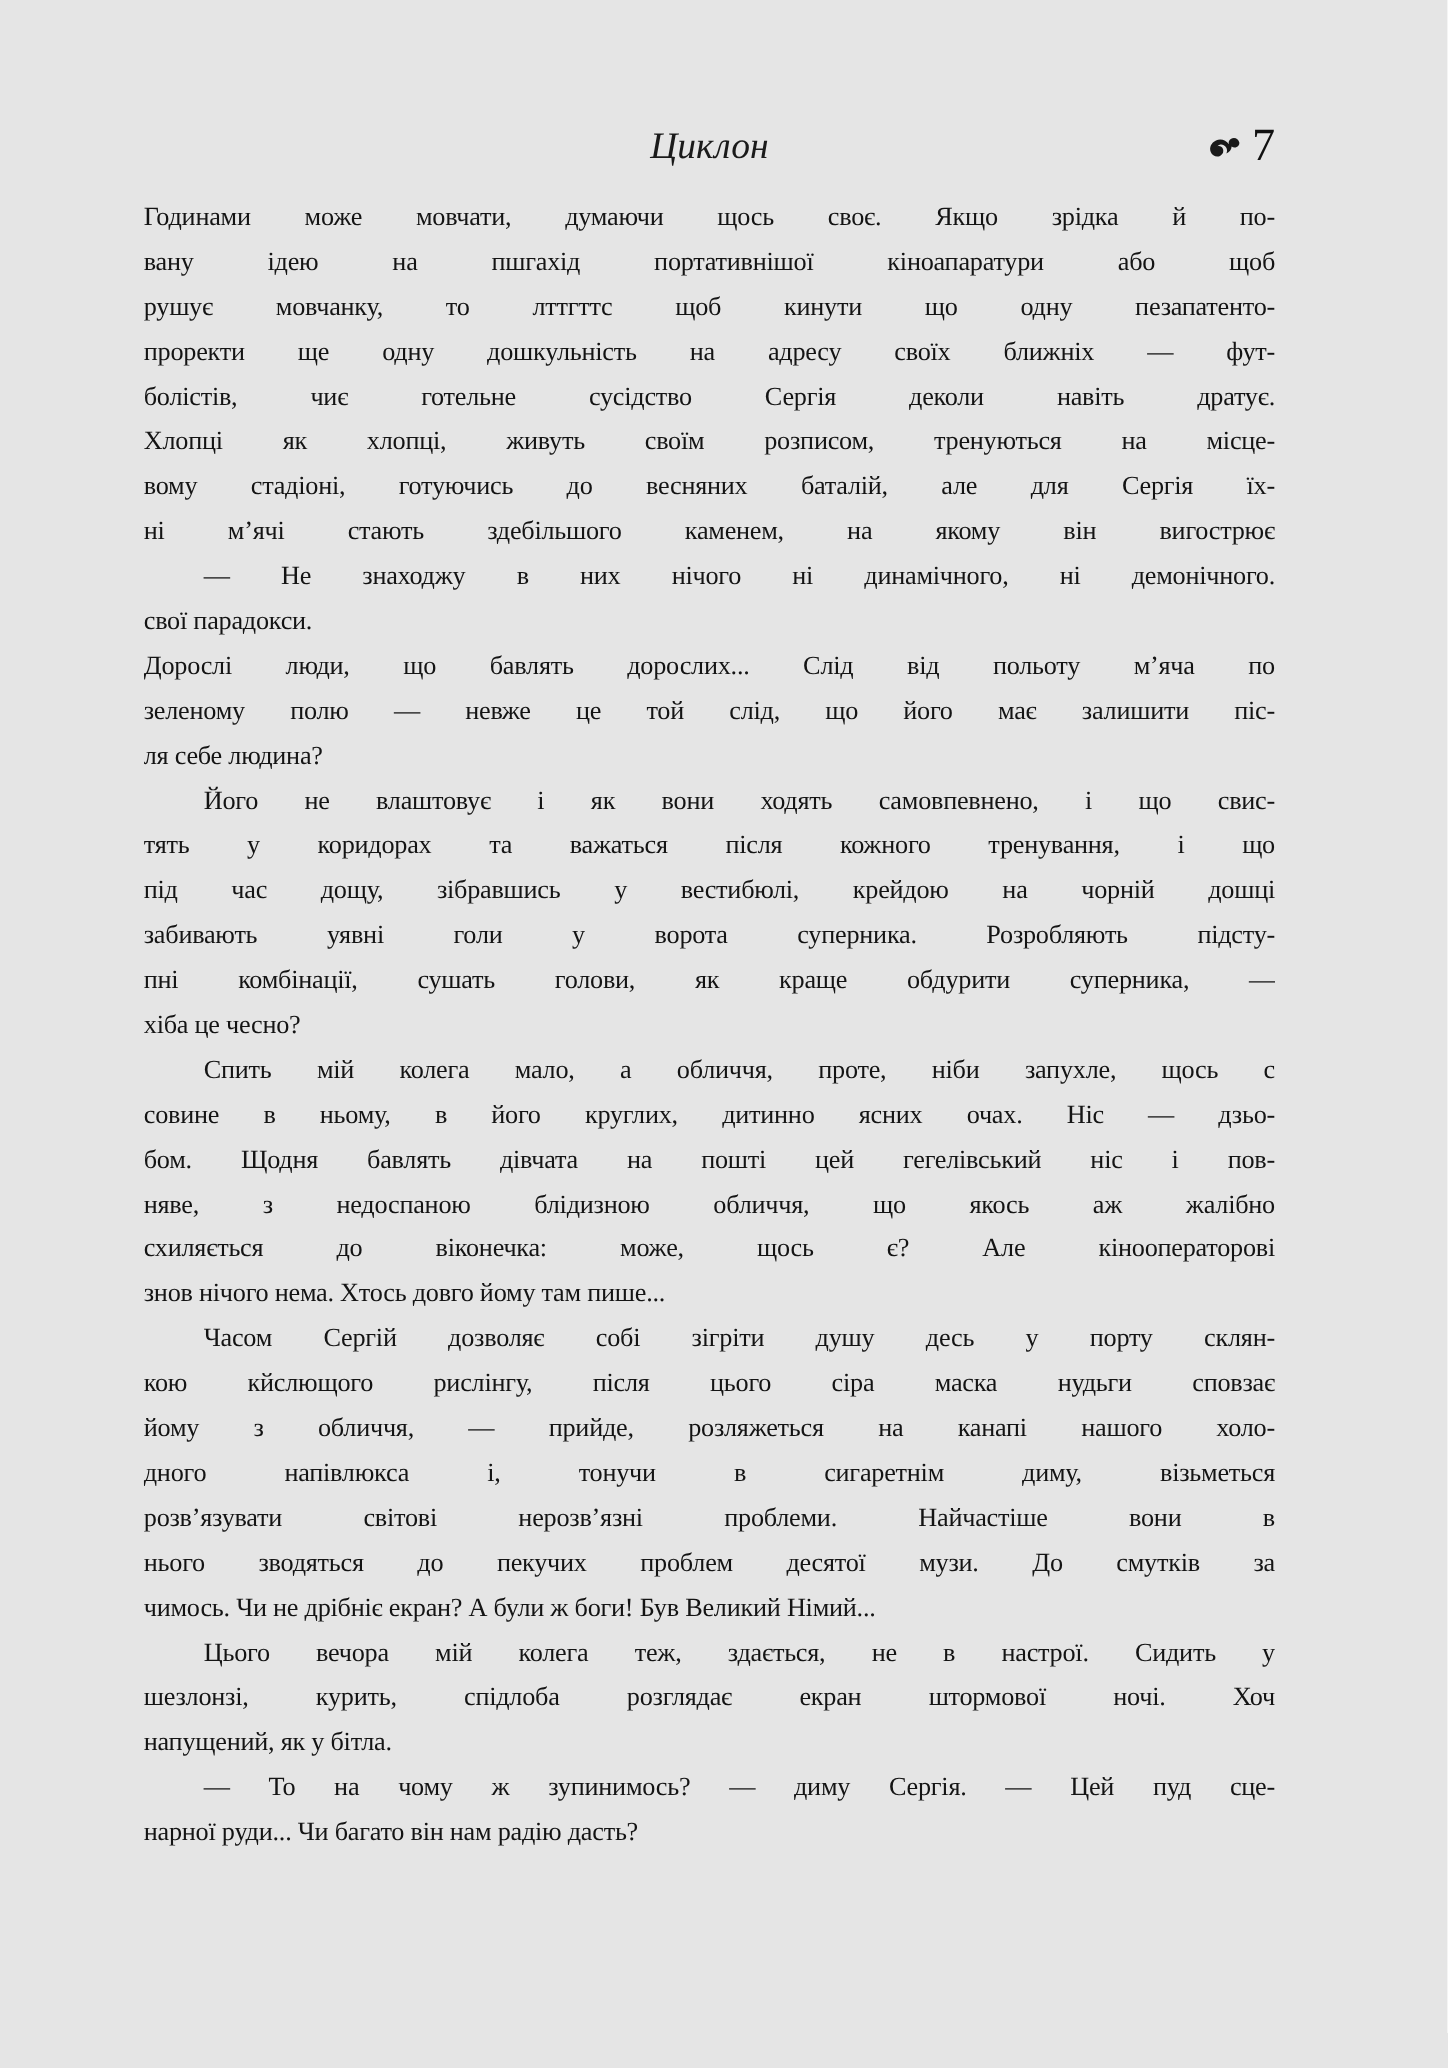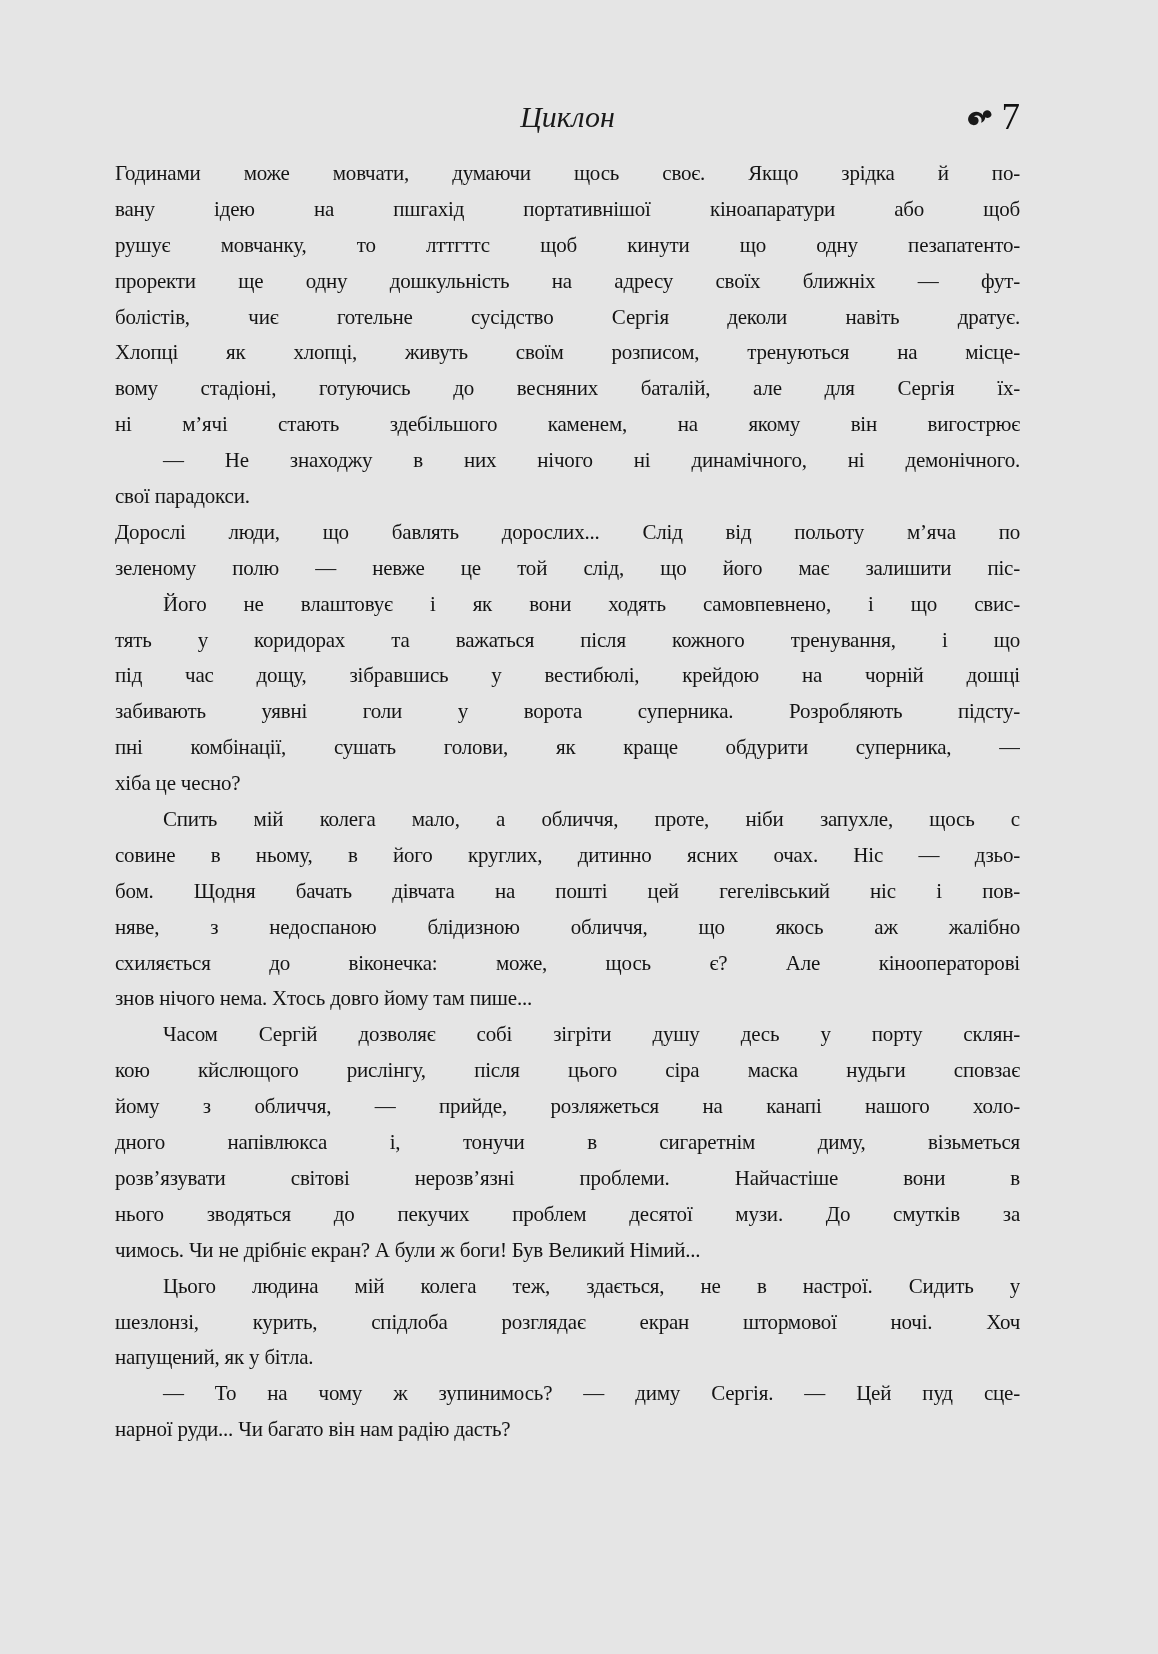--- a/index.html
+++ b/index.html
@@ -106,39 +106,40 @@
       <div class="line j">рушує мовчанку, то лттгттс щоб кинути що одну пезапатенто-</div>
       <div class="line j">проректи ще одну дошкульність на адресу своїх ближніх — фут-</div>
       <div class="line j">болістів, чиє готельне сусідство Сергія деколи навіть дратує.</div>
       <div class="line j">Хлопці як хлопці, живуть своїм розписом, тренуються на місце-</div>
       <div class="line j">вому стадіоні, готуючись до весняних баталій, але для Сергія їх-</div>
       <div class="line j">ні м’ячі стають здебільшого каменем, на якому він вигострює</div>
       <div class="line j indent">— Не знаходжу в них нічого ні динамічного, ні демонічного.</div>
       <div class="line">свої парадокси.</div>
       <div class="line j">Дорослі люди, що бавлять дорослих... Слід від польоту м’яча по</div>
       <div class="line j">зеленому полю — невже це той слід, що його має залишити піс-</div>
+      <div class="line">ля себе людина?</div>
       <div class="line j indent">Його не влаштовує і як вони ходять самовпевнено, і що свис-</div>
       <div class="line j">тять у коридорах та важаться після кожного тренування, і що</div>
       <div class="line j">під час дощу, зібравшись у вестибюлі, крейдою на чорній дошці</div>
       <div class="line j">забивають уявні голи у ворота суперника. Розробляють підсту-</div>
       <div class="line j">пні комбінації, сушать голови, як краще обдурити суперника, —</div>
       <div class="line">хіба це чесно?</div>
       <div class="line j indent">Спить мій колега мало, а обличчя, проте, ніби запухле, щось с</div>
       <div class="line j">совине в ньому, в його круглих, дитинно ясних очах. Ніс — дзьо-</div>
-      <div class="line j">бом. Щодня бачать дівчата на пошті цей гегелівський ніс і пов-</div>
+      <div class="line j">бом. Щодня бавлять дівчата на пошті цей гегелівський ніс і пов-</div>
       <div class="line j">няве, з недоспаною блідизною обличчя, що якось аж жалібно</div>
       <div class="line j">схиляється до віконечка: може, щось є? Але кінооператорові</div>
       <div class="line">знов нічого нема. Хтось довго йому там пише...</div>
       <div class="line j indent">Часом Сергій дозволяє собі зігріти душу десь у порту склян-</div>
       <div class="line j">кою кйслющого рислінгу, після цього сіра маска нудьги сповзає</div>
       <div class="line j">йому з обличчя, — прийде, розляжеться на канапі нашого холо-</div>
       <div class="line j">дного напівлюкса і, тонучи в сигаретнім диму, візьметься</div>
       <div class="line j">розв’язувати світові нерозв’язні проблеми. Найчастіше вони в</div>
       <div class="line j">нього зводяться до пекучих проблем десятої музи. До смутків за</div>
       <div class="line">чимось. Чи не дрібніє екран? А були ж боги! Був Великий Німий...</div>
-      <div class="line j indent">Цього людина мій колега теж, здається, не в настрої. Сидить у</div>
+      <div class="line j indent">Цього вечора мій колега теж, здається, не в настрої. Сидить у</div>
       <div class="line j">шезлонзі, курить, спідлоба розглядає екран штормової ночі. Хоч</div>
       <div class="line">напущений, як у бітла.</div>
       <div class="line j indent">— То на чому ж зупинимось? — диму Сергія. — Цей пуд сце-</div>
       <div class="line">нарної руди... Чи багато він нам радію дасть?</div>
     </div>
 
 </div>
 
 </body></html>

